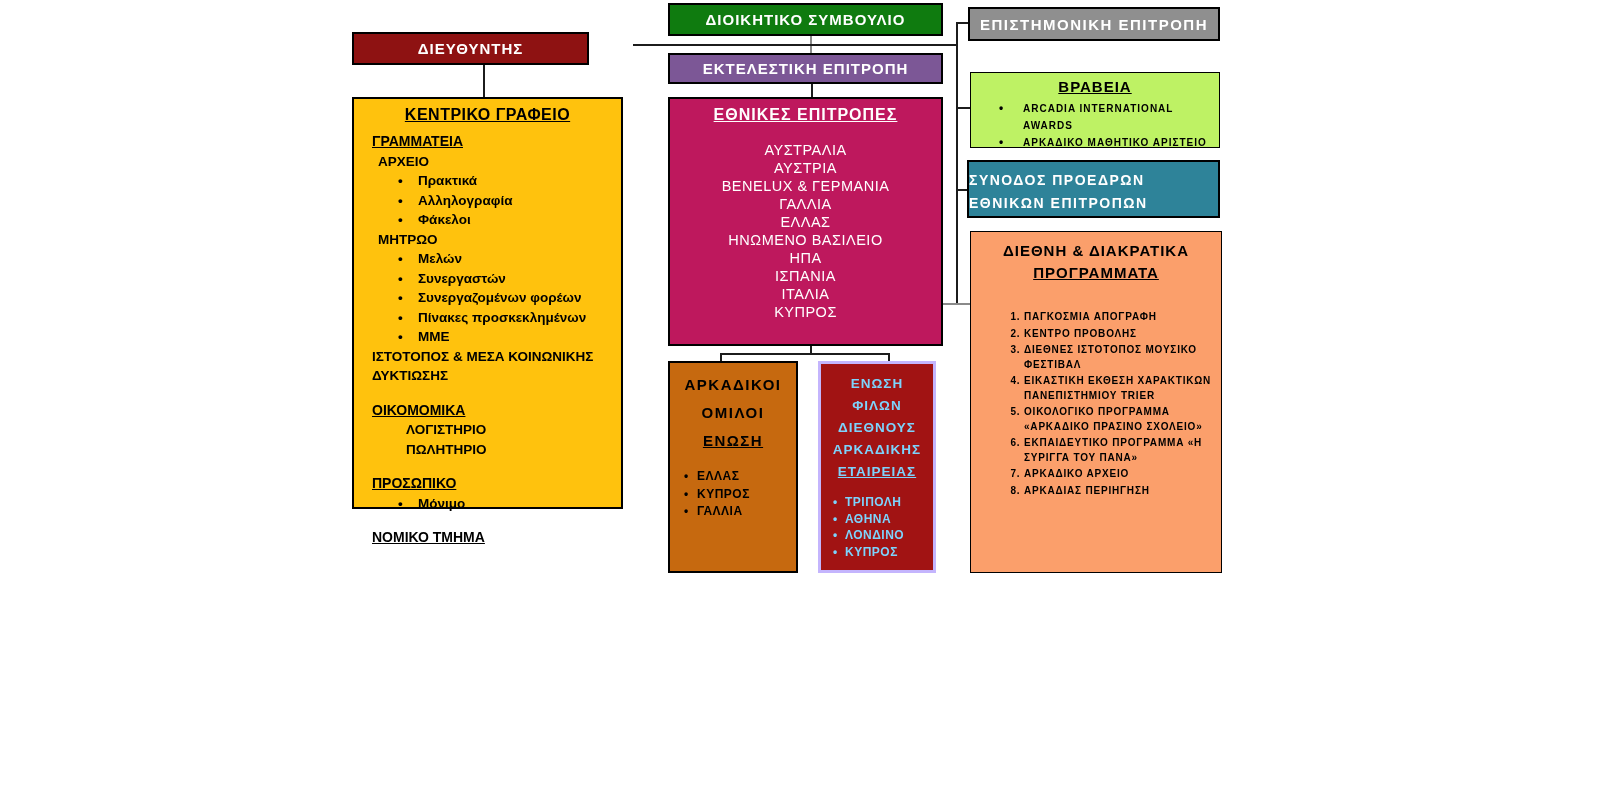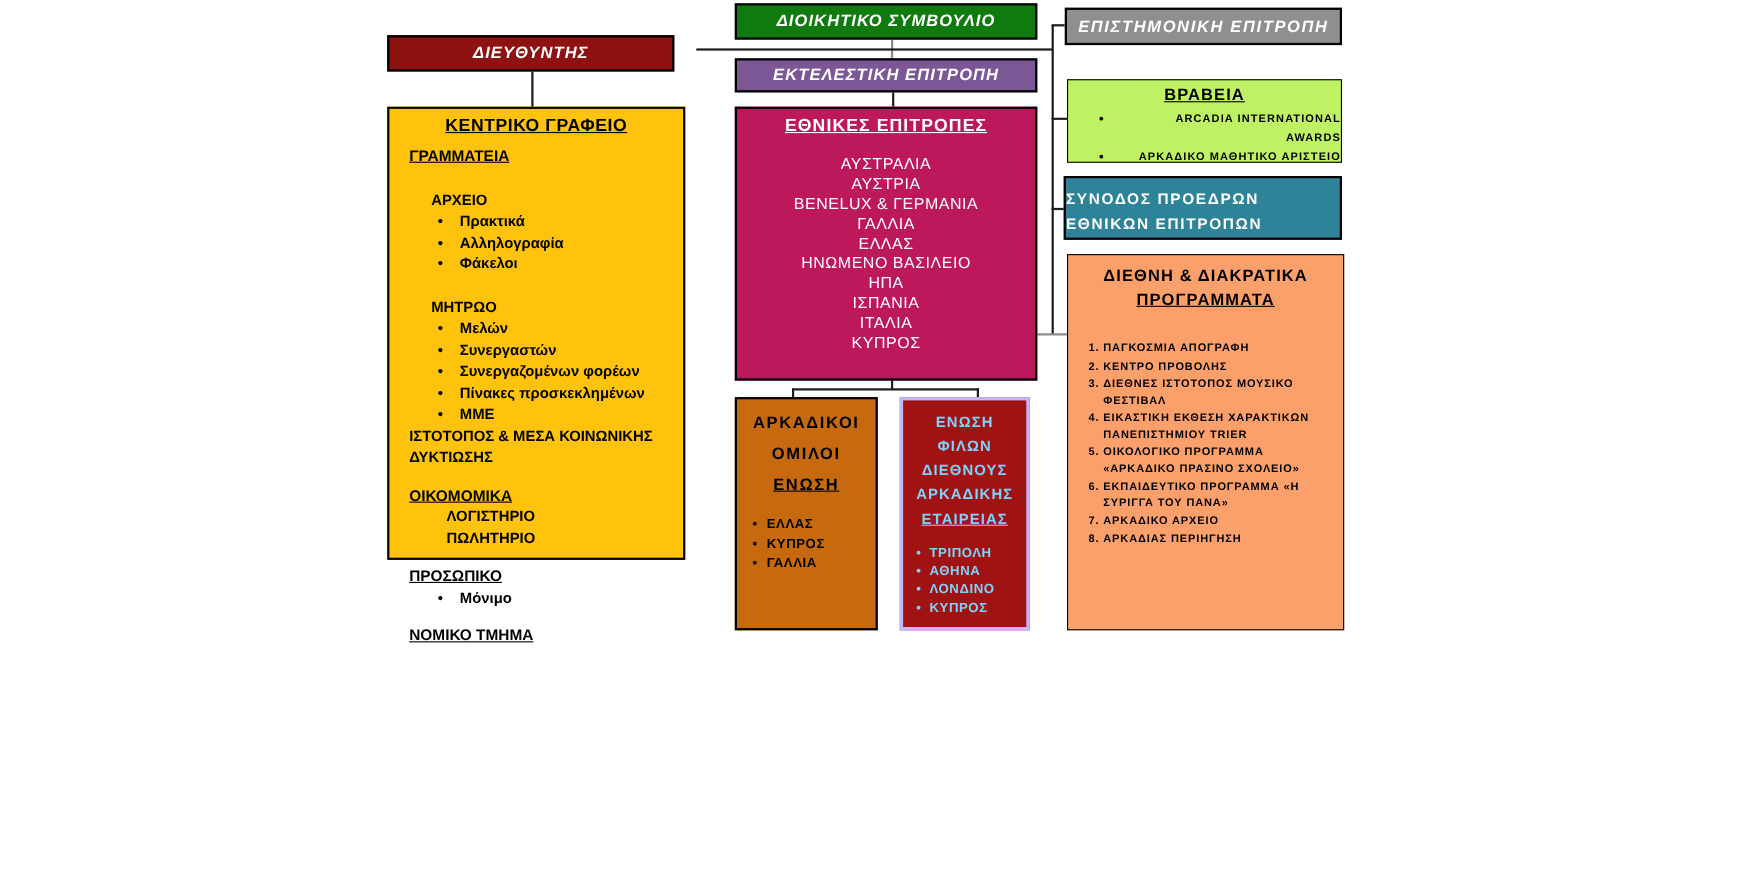--- a/index.html
+++ b/index.html
@@ -3,75 +3,75 @@
 <meta charset="utf-8">
 <style>
   html,body { margin:0; padding:0; background:#ffffff; font-family:"Liberation Sans",sans-serif; }
   .canvas { position:relative; width:1600px; height:800px; background:#ffffff; overflow:hidden; }
 
   .node { position:absolute; box-sizing:border-box; }
 
   
   .bar { display:flex; align-items:center; justify-content:center;
          font-weight:bold; font-size:15px; letter-spacing:1px; color:#ffffff;
-         border:2px solid #000; text-align:center;font-style:italic; }
+         border:2px solid #000; text-align:center; }
 
   
   .line { position:absolute; background:#1c1c1c; }
   .line.gray { background:#8a8a8a; }
 
   
-  .n-director   { left:352px; top:32px;  width:261px; height:33px; background:#8E1212; }
+  .n-director   { left:352px; top:32px;  width:237px; height:33px; background:#8E1212; }
   .n-board      { left:668px; top:3px;   width:275px; height:33px; background:#0F7B0F; }
   .n-scientific { left:968px; top:7px;   width:252px; height:34px; background:#8F8F8F; letter-spacing:1.5px; }
   .n-executive  { left:668px; top:53px;  width:275px; height:31px; background:#7C5796; }
 
   
   .n-central { left:352px; top:97px; width:271px; height:412px; background:#FFC20D; border:2px solid #000; color:#000; }
   .co-title { text-align:center; font-size:16px; font-weight:bold; text-decoration:underline;
               padding-top:7px; letter-spacing:0.5px; }
   .co-rows { margin-top:8px; }
   .co-row { font-weight:bold; font-size:13.5px; line-height:19.5px; padding-left:18px; padding-right:6px; }
   .co-row.sec  { text-decoration:underline; font-size:14px; }
-  .co-row.sub  { padding-left:38px;margin-top:20px; }
+  .co-row.sub  { padding-left:24px; }
   .co-row.sub2 { padding-left:52px; }
   .co-row.bullet { padding-left:64px; position:relative; }
   .co-row.bullet::before { content:"•"; position:absolute; left:44px; }
   .co-row.plain { padding-left:18px; }
   .co-row.gap { height:15px; }
 
   
   .n-national { left:668px; top:97px; width:275px; height:249px; background:#be185d; border:2px solid #000; color:#fff; }
   .nc-title { text-align:center; font-size:16px; font-weight:bold; text-decoration:underline;
               padding-top:7px; letter-spacing:1px; }
   .nc-list { margin-top:17px; text-align:center; font-size:14.5px; line-height:18px; letter-spacing:0.5px; }
 
   
   .n-awards { left:970px; top:72px; width:250px; height:76px; background:#bef264; border:1px solid #000; color:#000; }
   .aw-title { text-align:center; font-size:15px; font-weight:bold; text-decoration:underline;
               padding-top:5px; letter-spacing:1px; }
-  .aw-list { margin-top:5px;text-align:right; }
+  .aw-list { margin-top:5px; }
   .aw-item { position:relative; font-size:10px; font-weight:bold; letter-spacing:1px;
              line-height:17px; padding-left:52px; }
   .aw-item::before { content:"•"; position:absolute; left:28px; font-size:12px; }
 
   
   .n-synod { left:967px; top:160px; width:253px; height:58px; background:#2E8399; border:2px solid #000; color:#fff; }
   .synod-lines { padding-top:7px; }
   .synod-line { font-size:14px; font-weight:bold; letter-spacing:1.5px; line-height:23px; }
 
   
   .n-programs { left:970px; top:231px; width:252px; height:342px; background:#FB9F6B; border:1px solid #000; color:#000; }
   .pr-title { text-align:center; font-size:15px; font-weight:bold; letter-spacing:1px;
               padding-top:8px; line-height:22px; }
   .pr-title-u { text-align:center; font-size:15px; font-weight:bold; letter-spacing:1px;
                 text-decoration:underline; line-height:22px; }
   .pr-list { margin:26px 0 0 0; padding:0 6px 0 32px; font-size:10px; font-weight:bold;
              letter-spacing:0.8px; line-height:14.5px; }
-  .pr-list li { margin-bottom:2px; }
+  .pr-list li { margin-bottom:2px;margin-left:21px; }
 
   
   .n-youth { left:668px; top:361px; width:130px; height:212px; background:#C6690F; border:2px solid #000; color:#000; }
   .yc-title-line { text-align:center; font-size:15px; font-weight:bold; letter-spacing:1.5px; line-height:28px; }
   .yc-title-line:first-child { margin-top:8px; }
   .yc-title-u { text-align:center; font-size:15px; font-weight:bold; letter-spacing:1.5px;
                 line-height:28px; text-decoration:underline; }
   .yc-list { margin-top:13px; }
   .yc-item { position:relative; font-size:12px; font-weight:bold; line-height:17.5px;
              padding-left:27px; letter-spacing:0.5px; }

